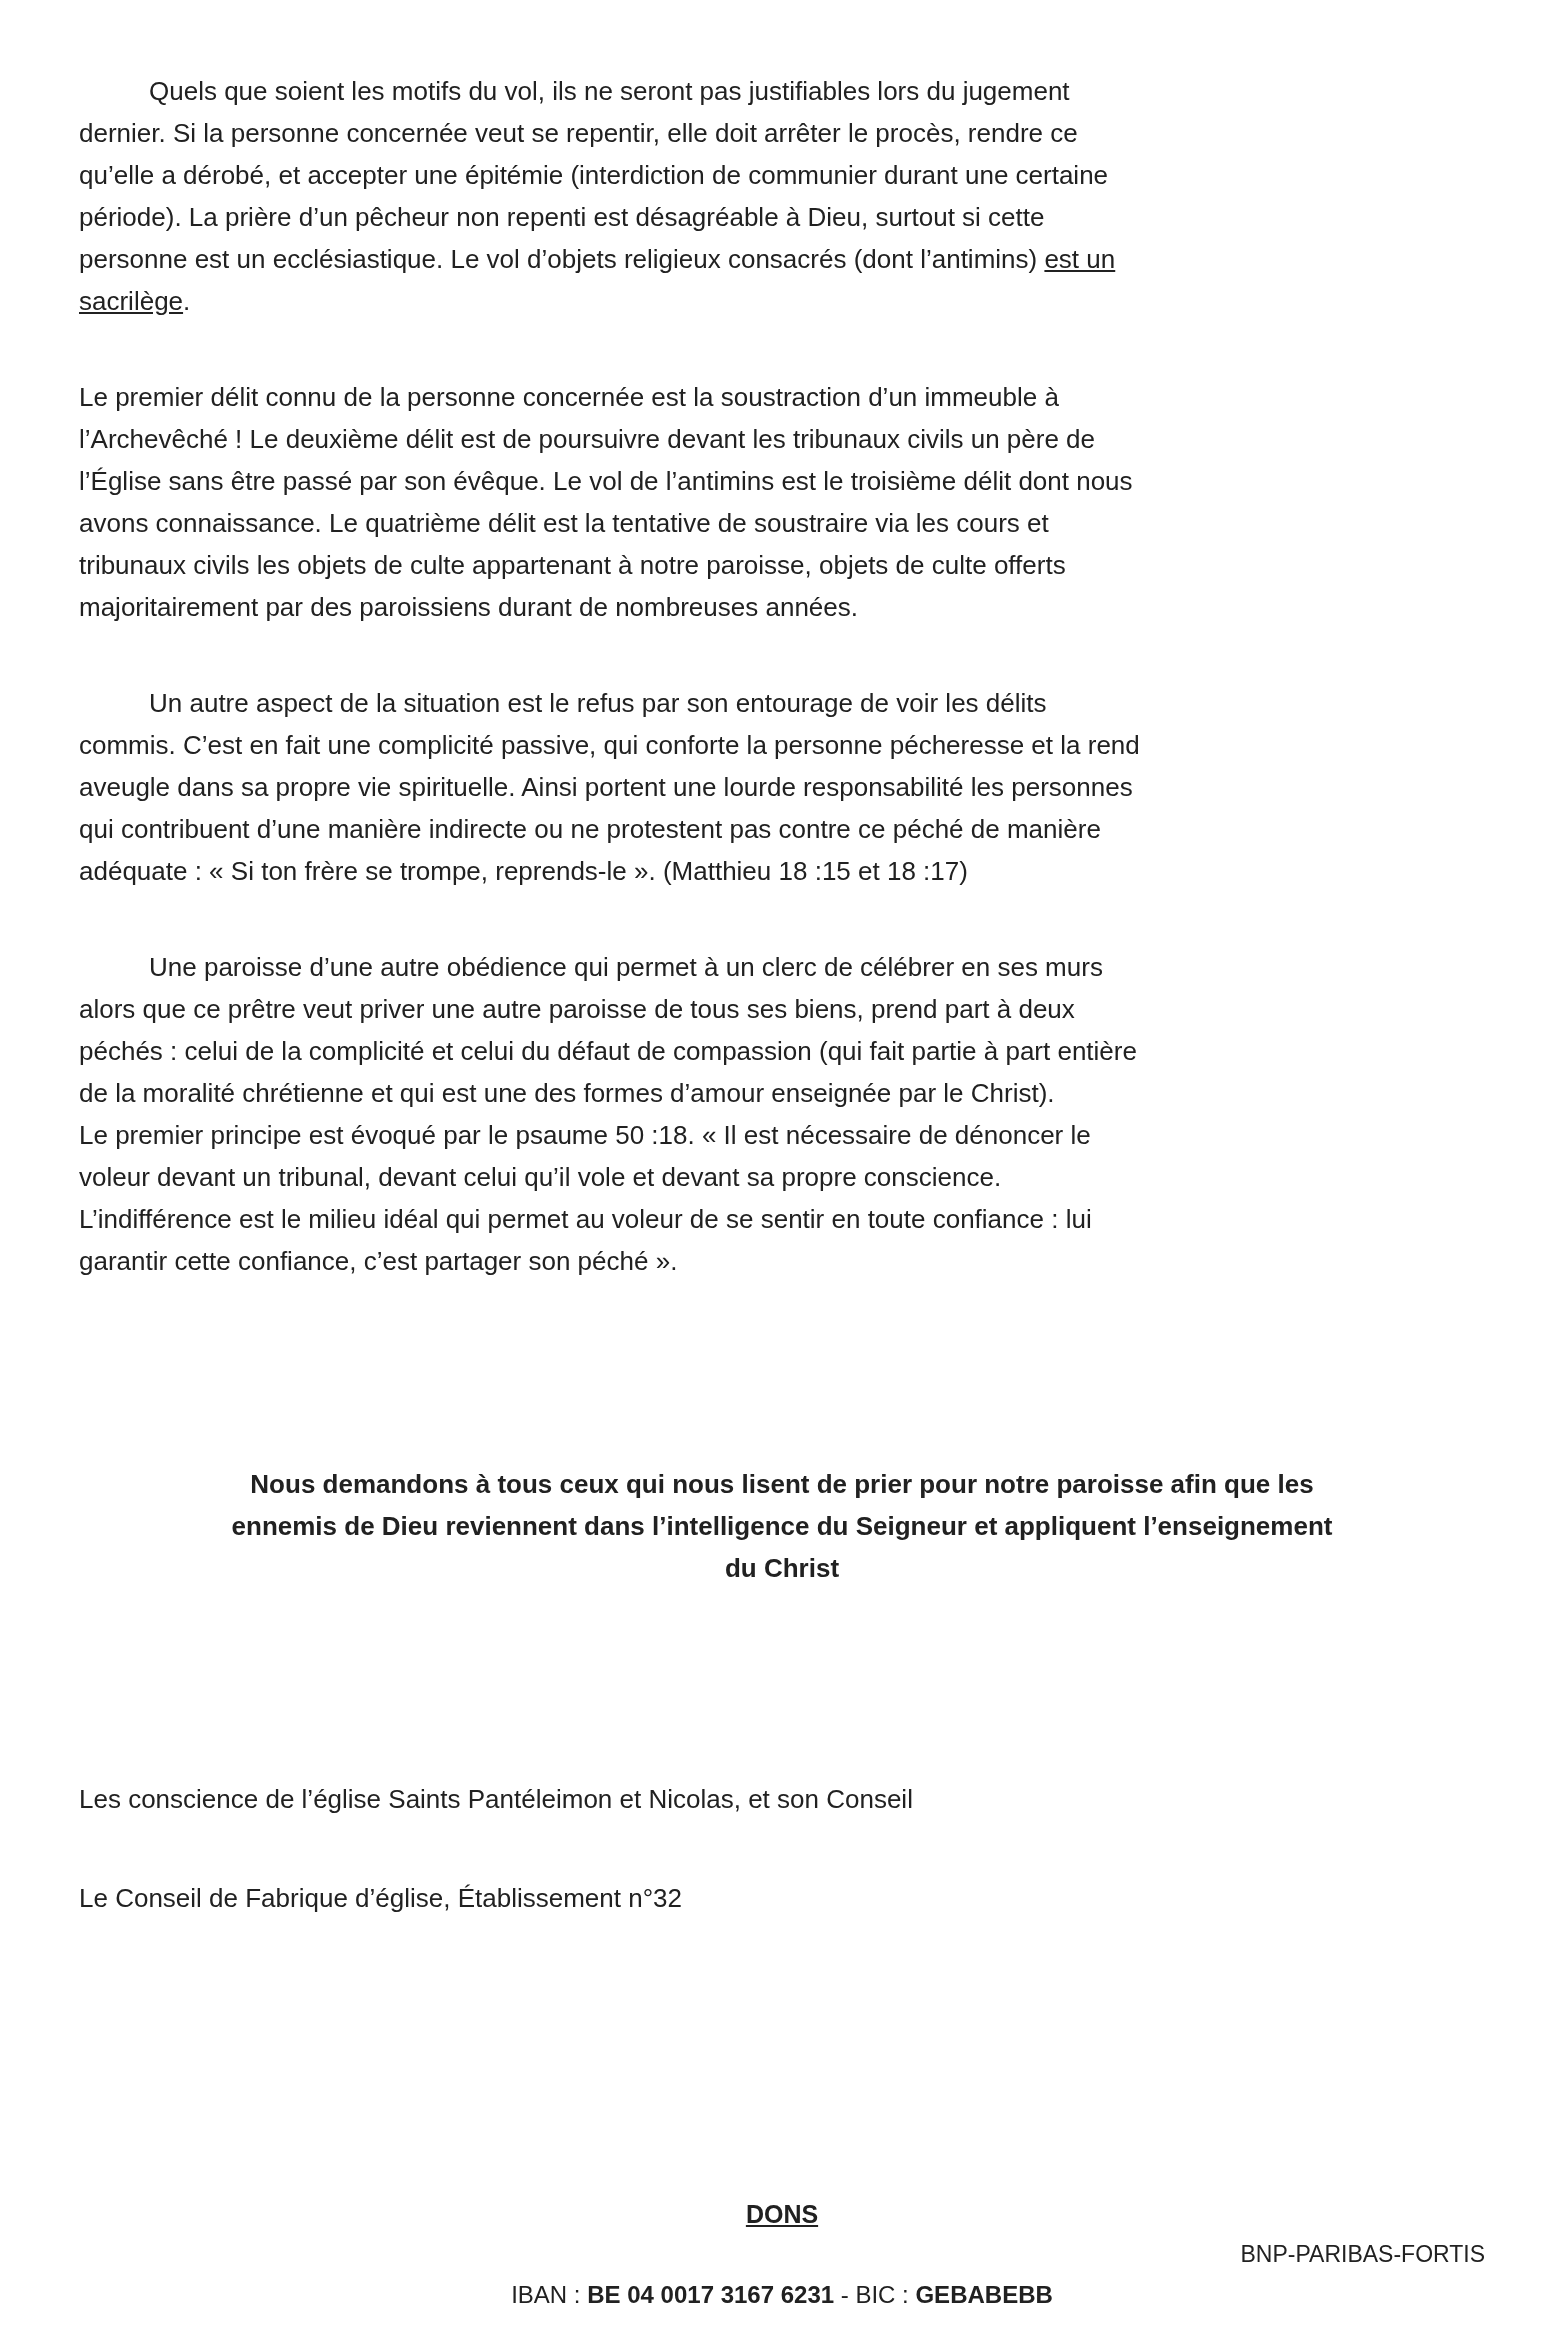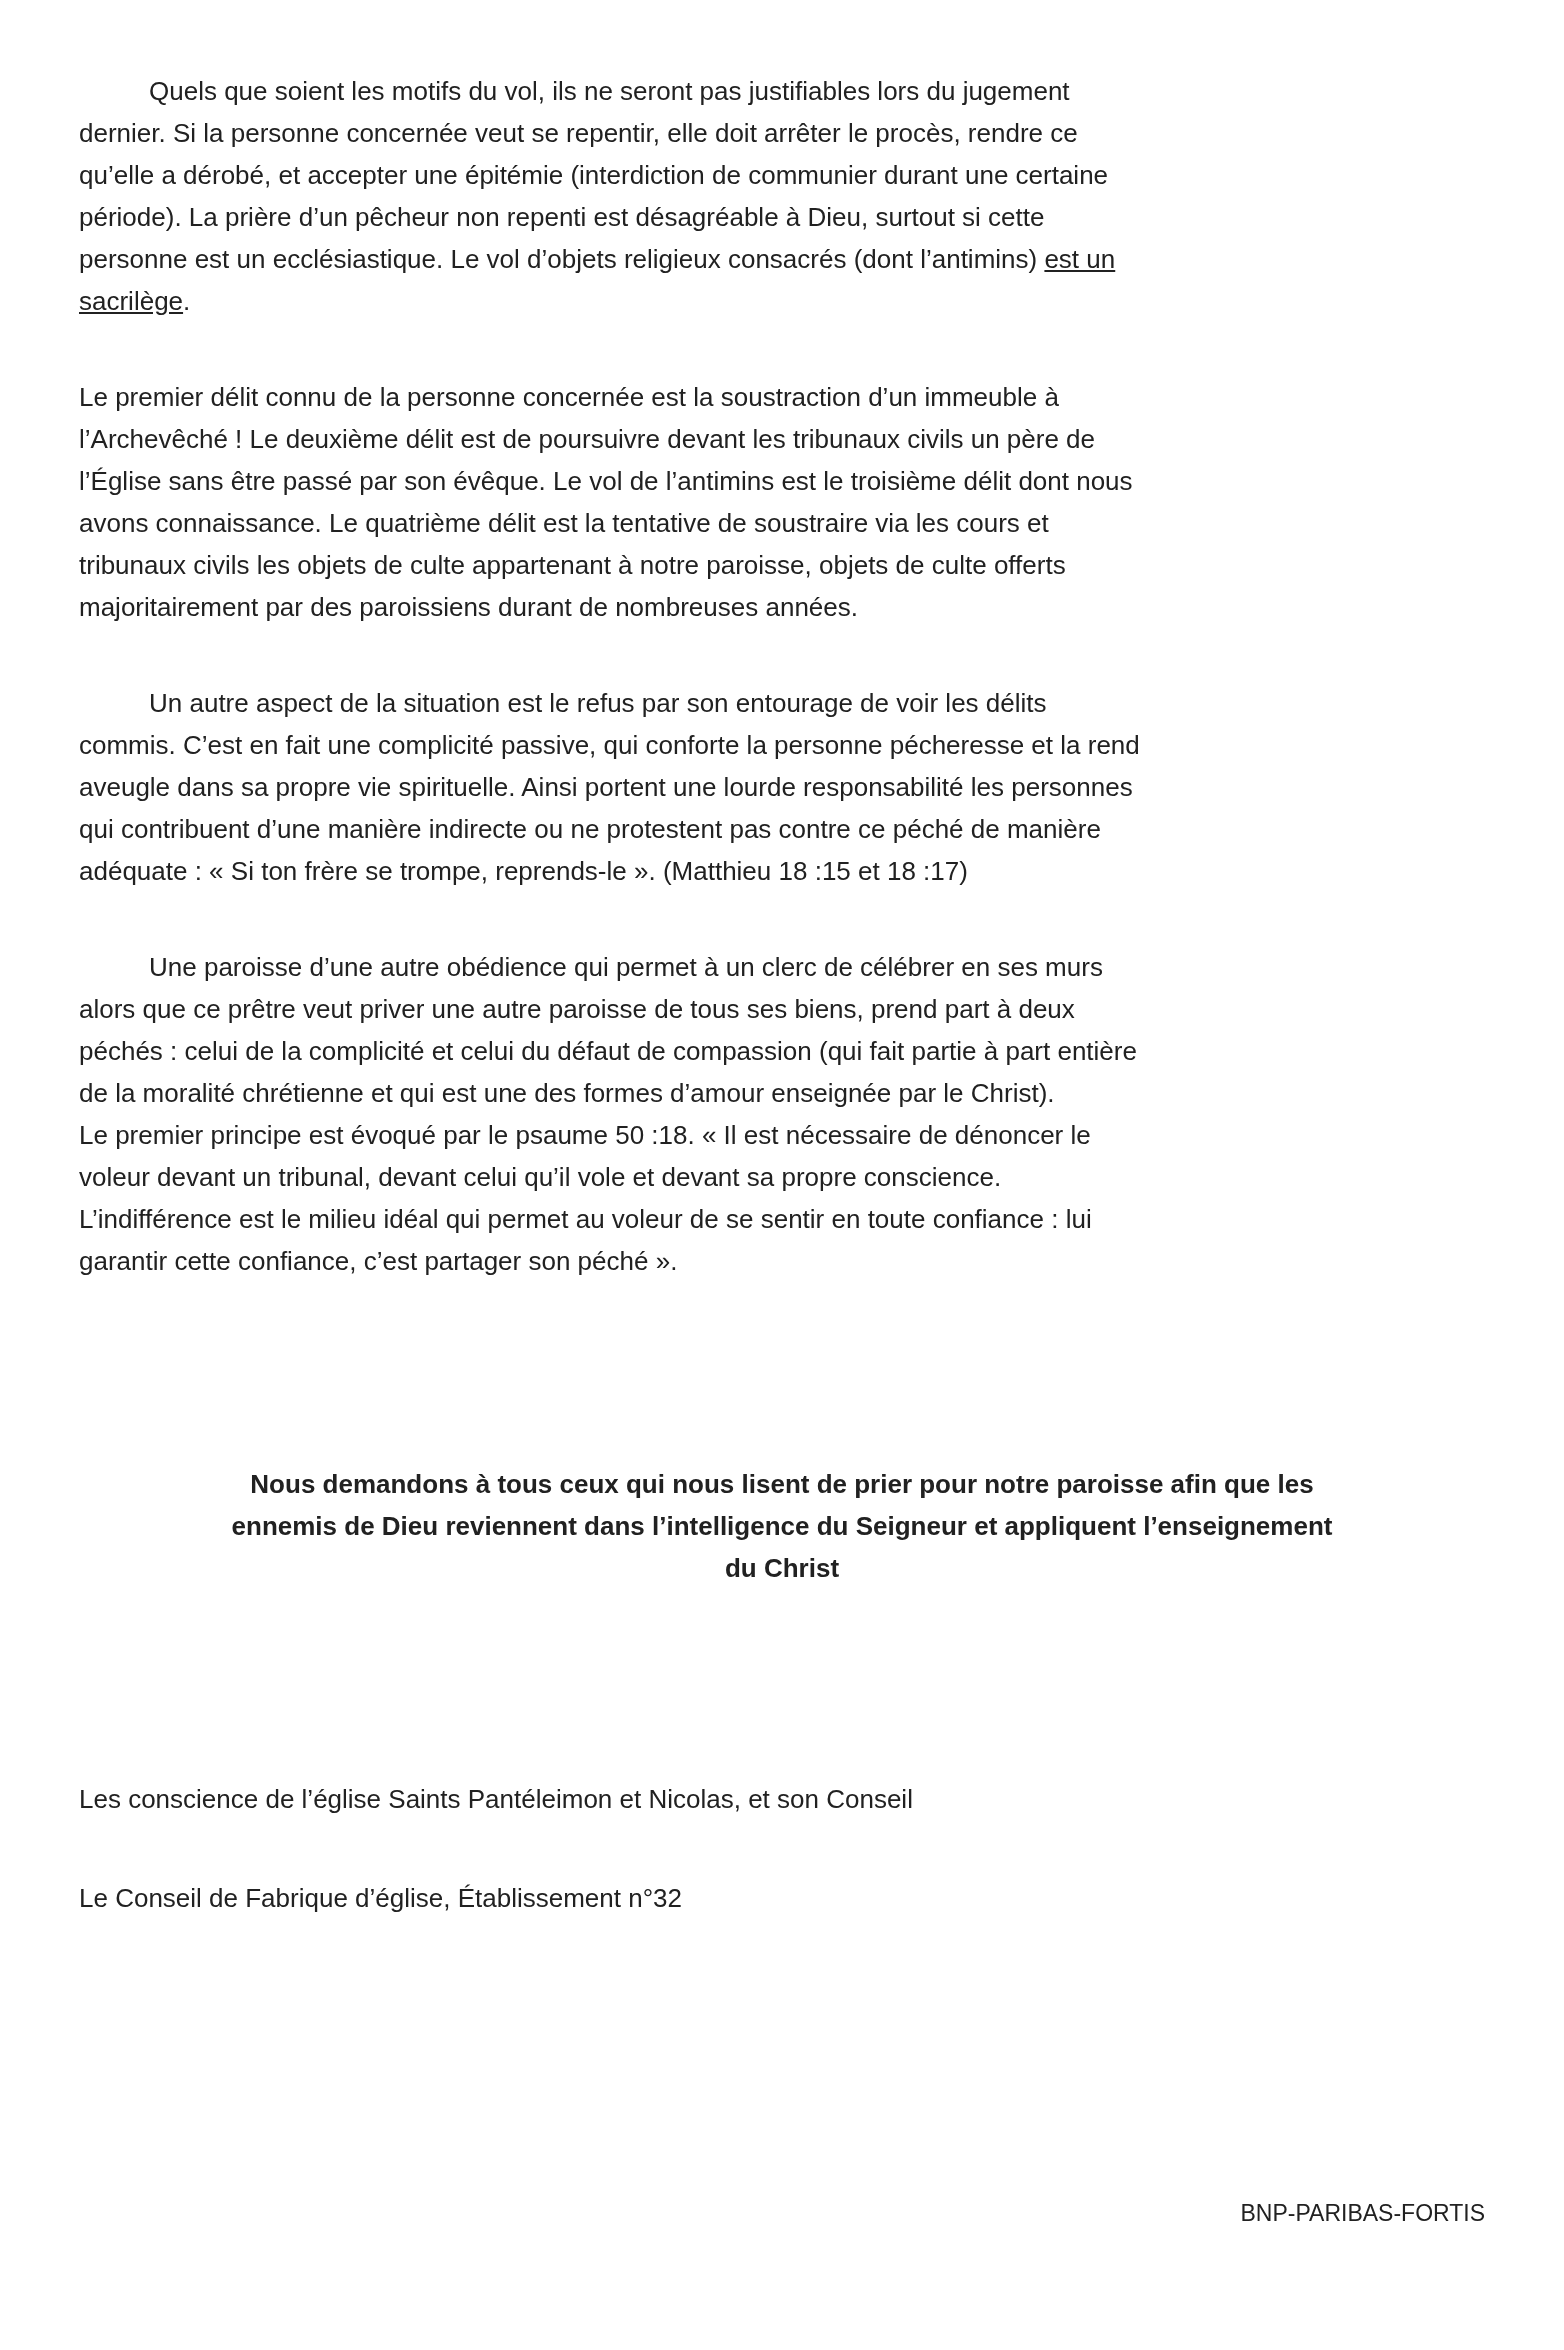--- a/index.html
+++ b/index.html
@@ -75,17 +75,19 @@
 L’indifférence est le milieu idéal qui permet au voleur de se sentir en toute confiance : lui
 garantir cette confiance, c’est partager son péché</span><span class=""> ».</span></p>
       <p class="para style-appeal"><span class="">Nous demandons à tous ceux qui nous lisent de prier pour notre paroisse afin que les
 ennemis de Dieu reviennent dans l’intelligence du Seigneur et appliquent l’enseignement
 du Christ</span></p>
       <p class="para style-signature-first"><span class="">Les conscience de l’église Saints Pantéleimon et Nicolas, et son Conseil</span></p>
       <p class="para style-signature-second"><span class="">Le Conseil de Fabrique d’église, Établissement n°32</span></p>
     </div>
 
   <div class="footer">
+    <p class="footer-title">DONS</p>
     <p class="footer-bank">BNP-PARIBAS-FORTIS</p>
+    <p class="footer-iban"><span>IBAN : </span><span class="bold">BE 04 0017 3167 6231</span><span> - BIC : </span><span class="bold">GEBABEBB</span></p>
   </div>
 
 </div>
 
 
 </body></html>

